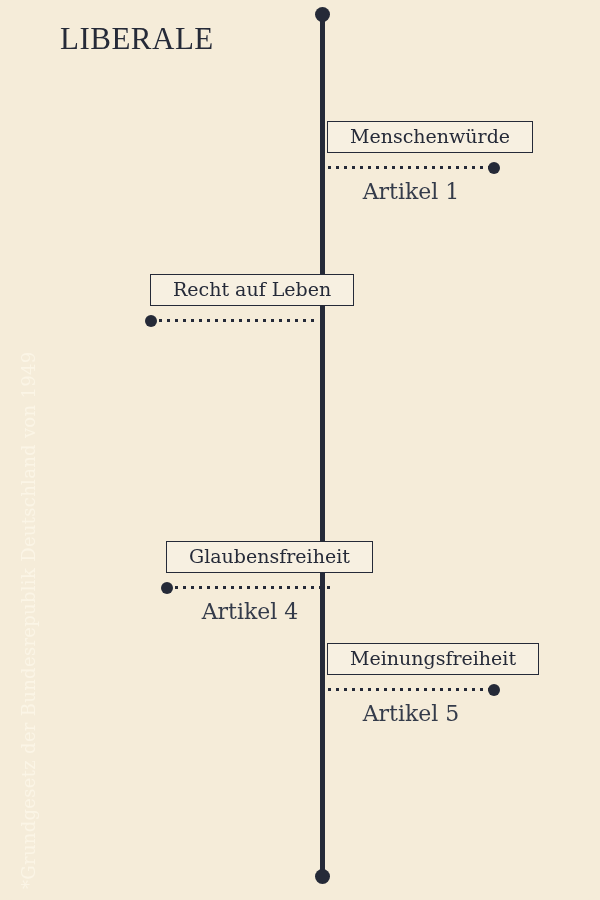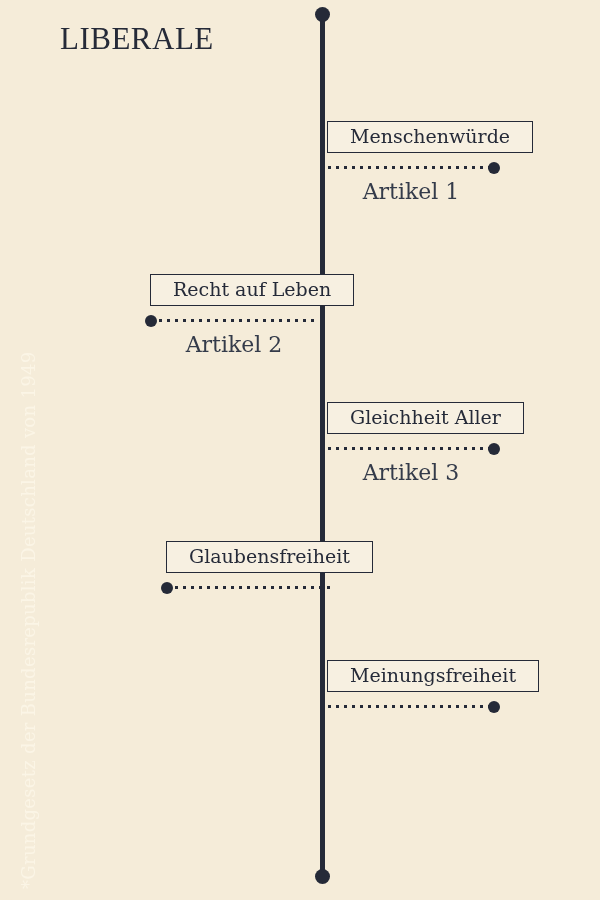--- a/index.html
+++ b/index.html
@@ -73,21 +73,21 @@
   
   .t-item {
     position: absolute;
     width: 168px;
     height: 80px;
   }
   .item-1 { top: 121px; left: 327px; }
   .item-2 { top: 262px; left: 150px; margin-top: 12px; }
   .item-3 { top: 402px; left: 327px; }
   .item-4 { top: 541px; left: 166px; }
-  .item-5 { top: 660px; left: 327px; }
+  .item-5 { top: 643px; left: 327px; }
 
   .t-box-wrap {
     position: absolute;
     top: 0;
     left: 0;
     width: 100%;
     text-align: center;
   }
   .t-box {
     display: inline-block;
@@ -154,41 +154,34 @@
     <div class="t-end-dot"></div>
     <div class="t-artikel">Artikel 1</div>
   </div>
 
   <div class="t-item item-2 side-left">
     <div class="t-box-wrap">
       <span class="t-box">Recht auf Leben</span>
     </div>
     <div class="t-dots"></div>
     <div class="t-end-dot"></div>
-    <div class="t-artikel">Artikel 2</div>
   </div>
 
-  <div class="t-item item-3 side-right">
-    <div class="t-box-wrap">
-      <span class="t-box">Gleichheit Aller</span>
-    </div>
-    <div class="t-dots"></div>
-    <div class="t-end-dot"></div>
-    <div class="t-artikel">Artikel 3</div>
-  </div>
 
   <div class="t-item item-4 side-left">
     <div class="t-box-wrap">
       <span class="t-box">Glaubensfreiheit</span>
     </div>
     <div class="t-dots"></div>
     <div class="t-end-dot"></div>
+    <div class="t-artikel">Artikel 4</div>
   </div>
 
   <div class="t-item item-5 side-right">
     <div class="t-box-wrap">
       <span class="t-box">Meinungsfreiheit</span>
     </div>
     <div class="t-dots"></div>
     <div class="t-end-dot"></div>
+    <div class="t-artikel">Artikel 5</div>
   </div>
 
 </div>
 
 </body></html>

